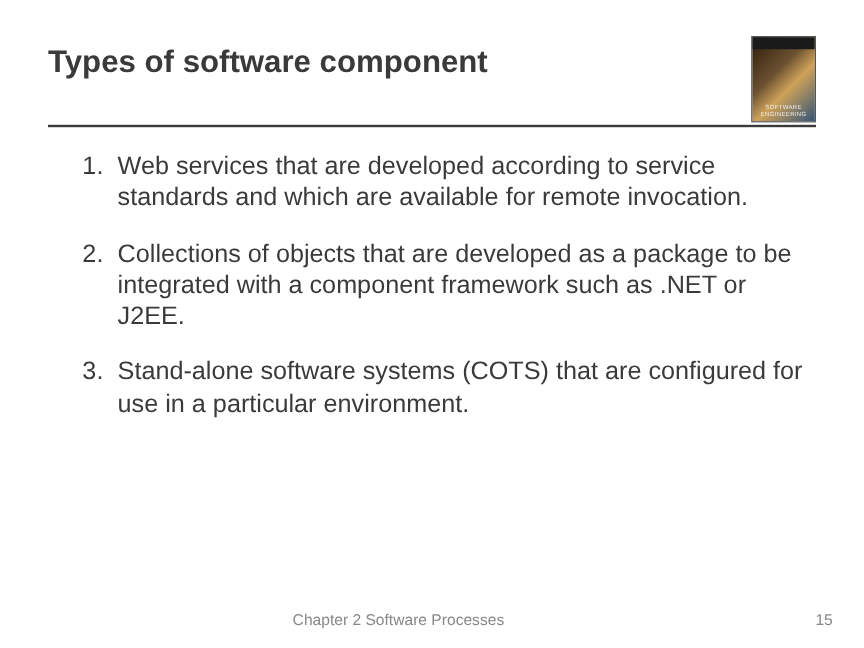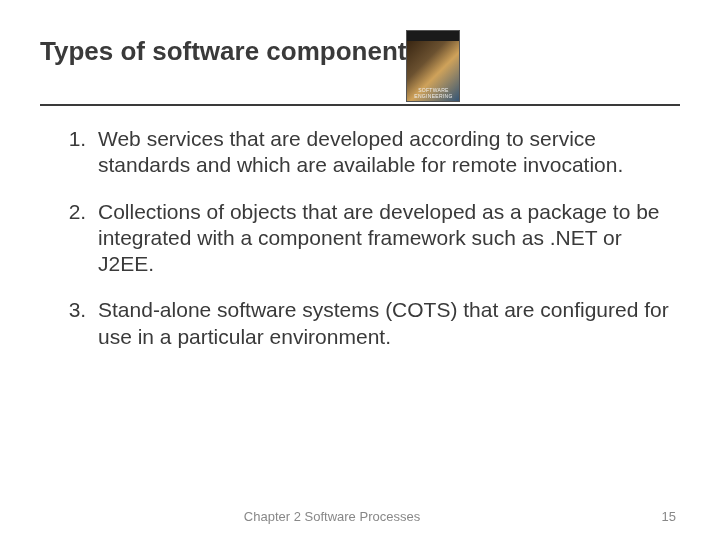--- a/index.html
+++ b/index.html
@@ -5,20 +5,21 @@
   * { margin: 0; padding: 0; box-sizing: border-box; }
   html, body { width: 720px; height: 540px; background: #ffffff; font-family: Arial, Helvetica, sans-serif; }
   .slide {
     width: 720px;
     height: 540px;
     position: relative;
     padding: 30px 40px 0 40px;
   }
   .header {
     display: flex;
+    justify-content: space-between;
     align-items: flex-start;
   }
   .title {
     font-size: 26px;
     font-weight: bold;
     color: #3a3a3a;
     padding-top: 6px;
   }
   .book-cover {
     width: 54px;
@@ -70,21 +71,21 @@
     left: 0;
     width: 664px;
     display: flex;
     justify-content: center;
     align-items: center;
     font-size: 13px;
     color: #888;
   }
   .page-num {
     position: absolute;
-    right: 44px;
+    right: 26px;
     bottom: 16px;
     font-size: 13px;
     color: #888;
   }
 </style>
 </head>
 <body>
 
 <div class="slide">
   <div class="header">

